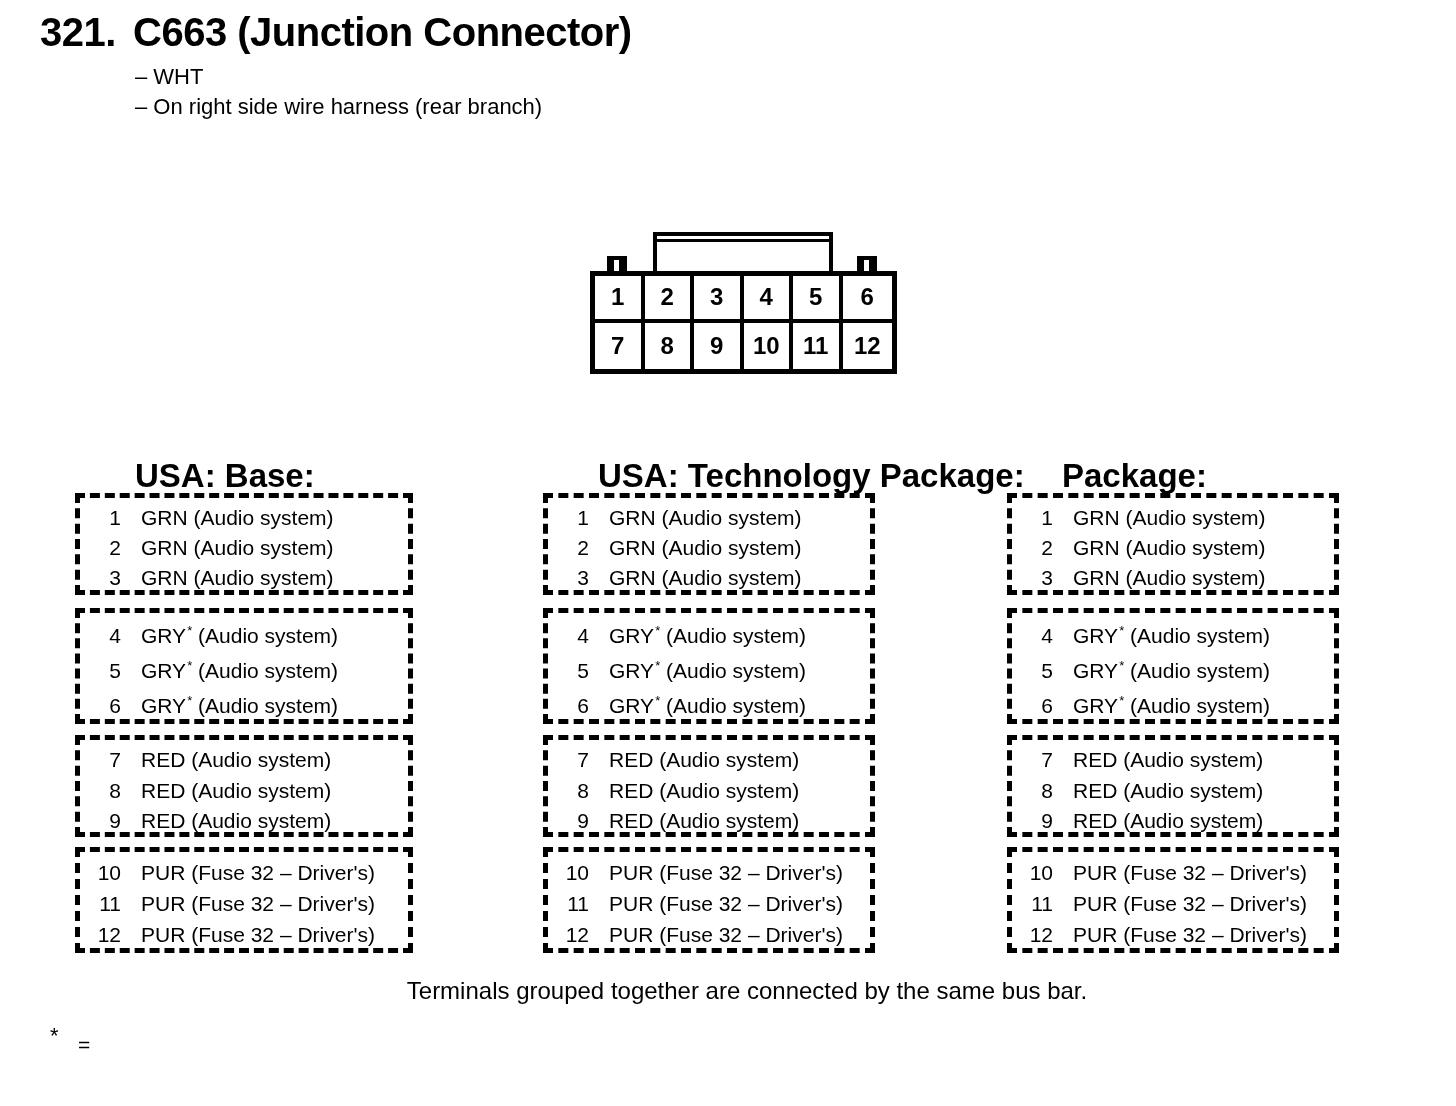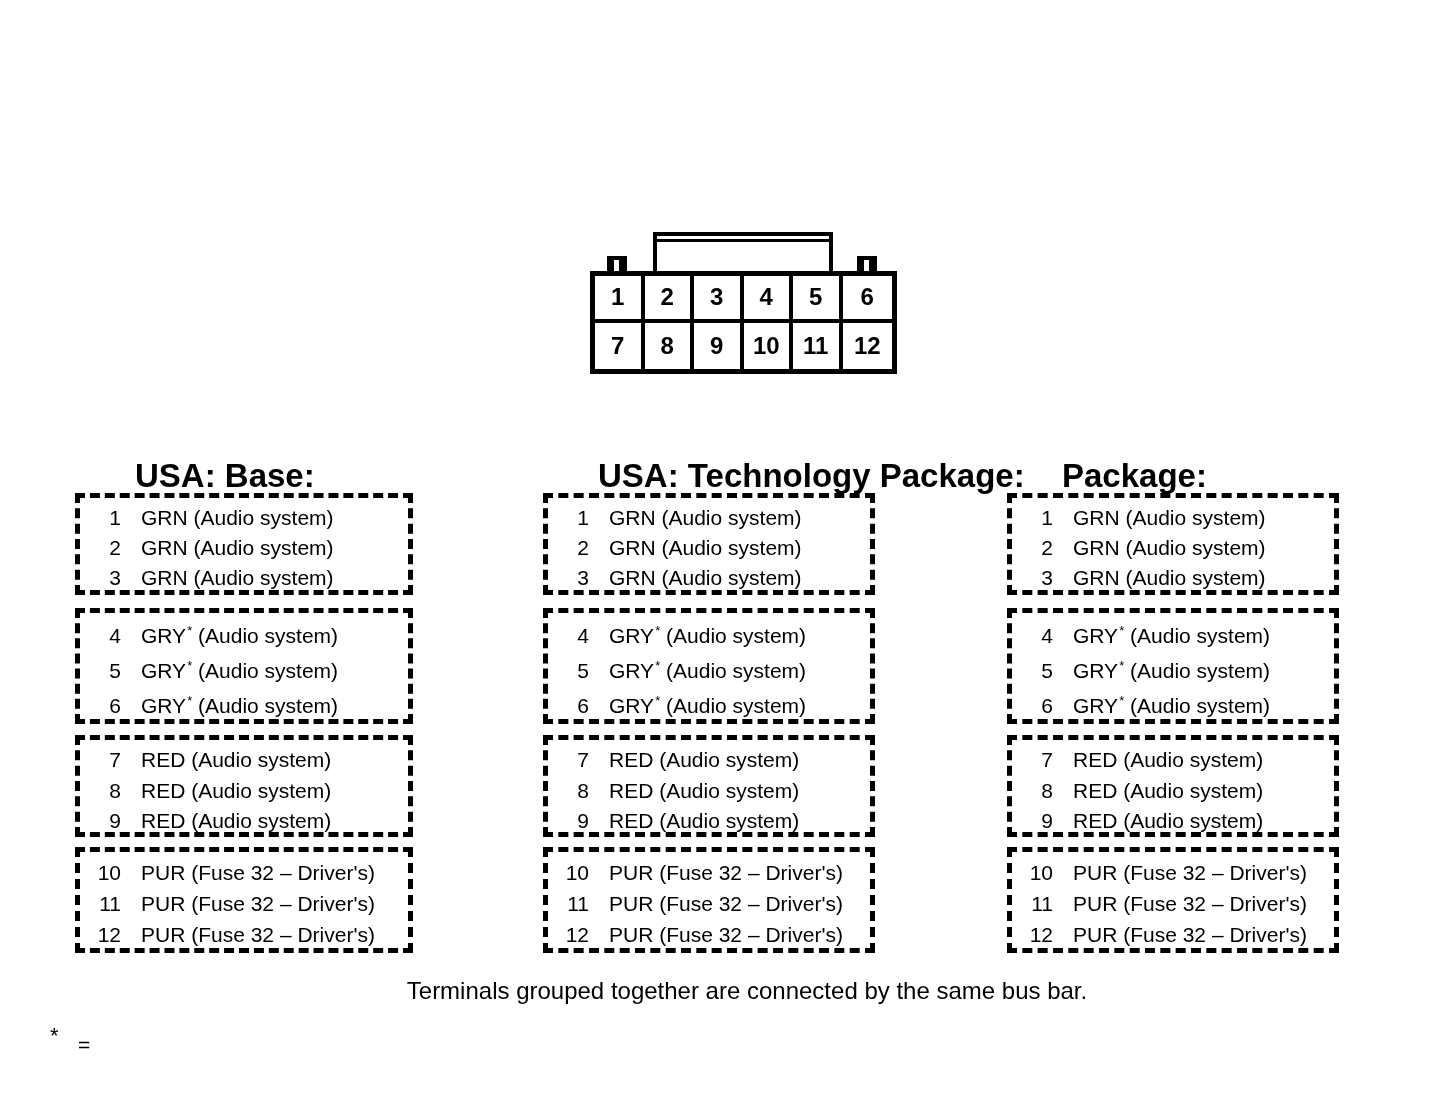--- a/index.html
+++ b/index.html
@@ -54,21 +54,27 @@
   .busbar-note { left:38px; top:977px; width:1418px; text-align:center; font-size:24px; }
   .fn-star { left:50px; top:1023px; font-size:22px; }
   .fn-eq { left:78px; top:1033px; font-size:21px; }
   .fn-text { left:107px; top:1033px; width:1310px; font-size:21px; line-height:26px; }
 </style>
 </head>
 <body>
 
 <div class="page">
 
+  <div class="abs title">
+    <span class="num">321.</span>
+    <span>C663 (Junction Connector)</span>
+  </div>
   <div class="abs bullets">
+    <div>– WHT</div>
+    <div>– On right side wire harness (rear branch)</div>
   </div>
 
   <div class="abs connector">
     <div class="conn-tab">
       <div class="conn-tab-line"></div>
     </div>
     <div class="bump bump-left">
         <div class="slit"></div>
       </div>
     <div class="bump bump-right">

